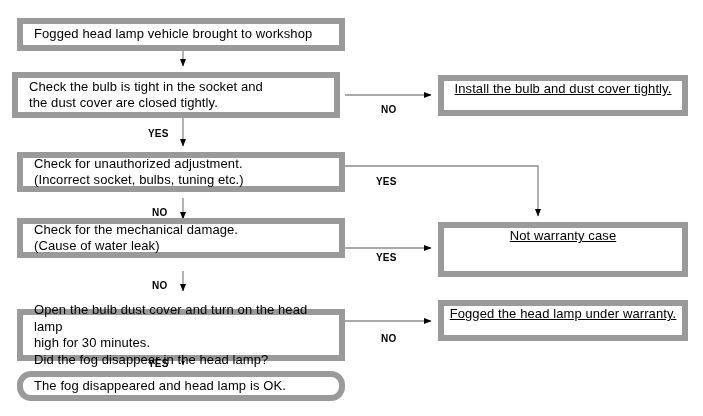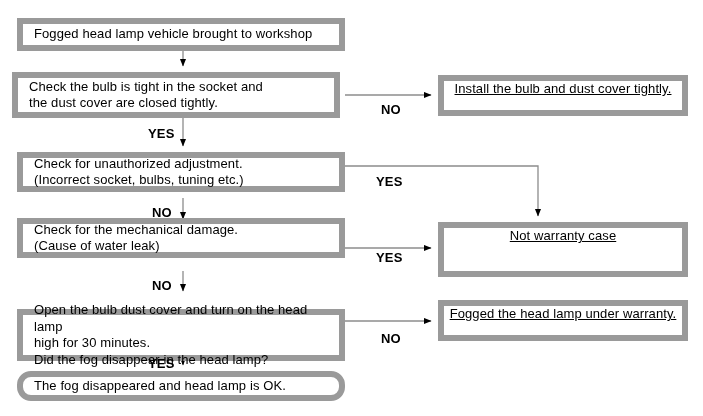--- a/index.html
+++ b/index.html
@@ -45,21 +45,21 @@
     display: flex;
     align-items: flex-start;
     justify-content: center;
     text-decoration: underline;
   }
   .node.center-box .txt {
     text-align: center;
   }
   .edge-label {
     position: absolute;
-    font-size: 13px;
+    font-size: 10px;
     line-height: 12px;
     color: #000000;
     font-weight: bold;
     letter-spacing: 0.2px;
     white-space: nowrap;
   }
   #wires {
     position: absolute;
     left: 0;
     top: 0;

